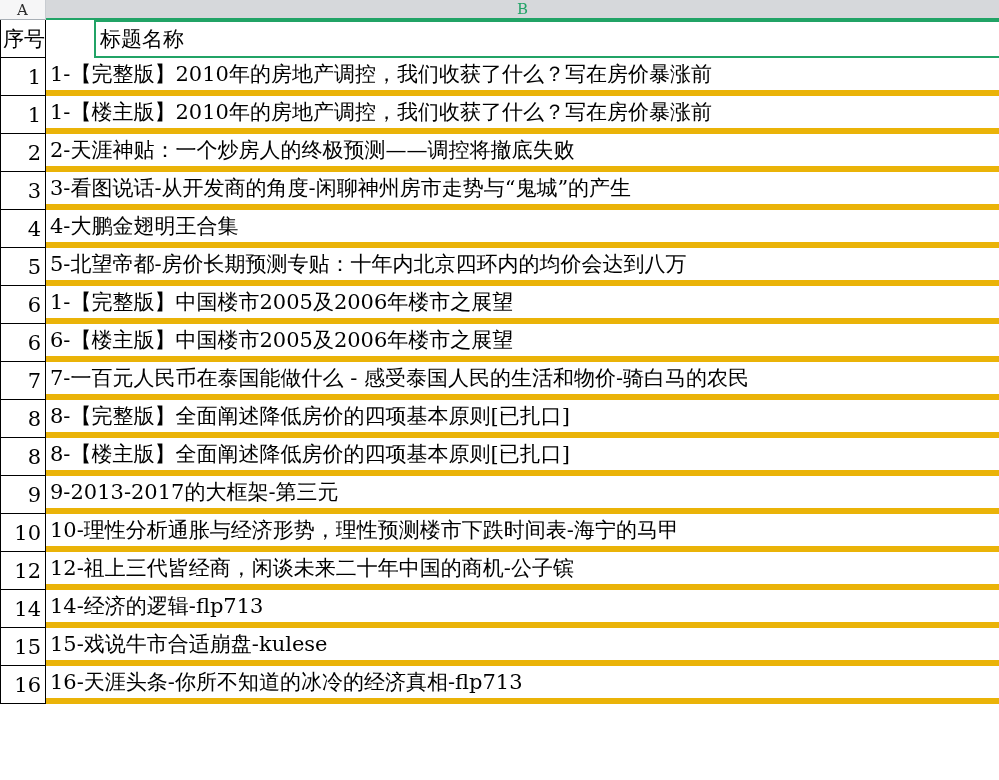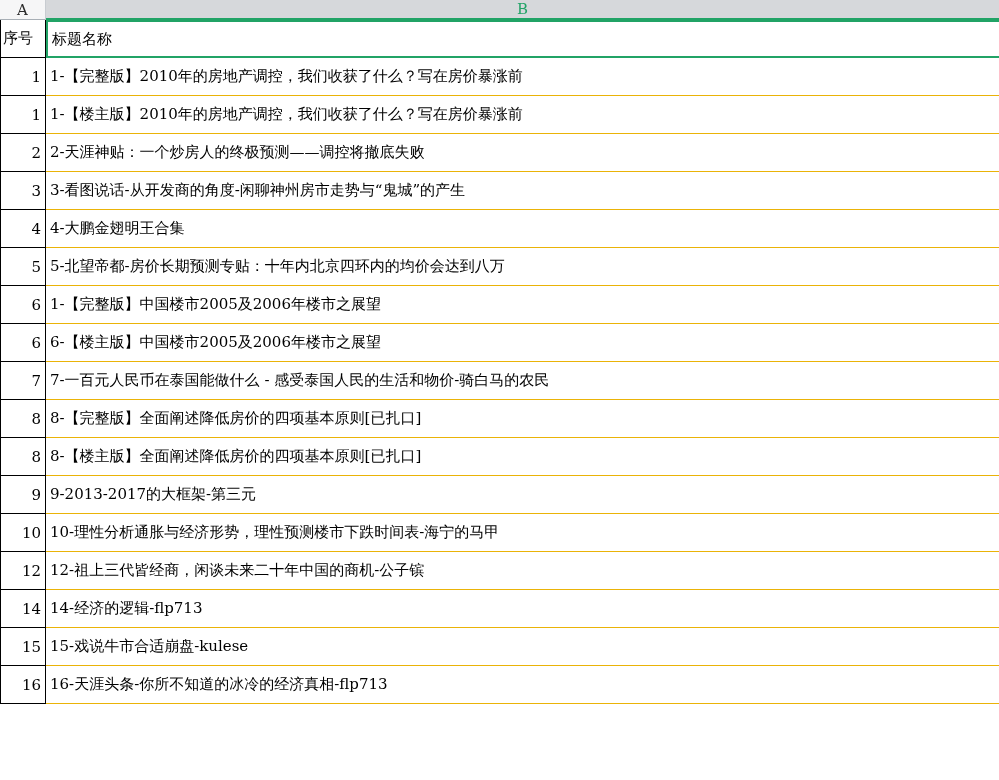--- a/index.html
+++ b/index.html
@@ -12,31 +12,31 @@
   .colheaders { display: flex; height: 20px; width: 100%; }
   .colhead { display: flex; align-items: center; justify-content: center;
              font-size: 15px; height: 20px; }
   .colhead-a { width: 46px; background: #f6f6f7; color: #2b2b2b;
                border-bottom: 1px solid #a8afb6; border-right: 1px solid #c8ccd1; }
   .colhead-b { flex: 1; background: #d6d8db; color: #21a366;
                border-bottom: 2px solid #21a366; }
 
   
   .row { display: flex; height: 38px; width: 100%; }
-  .cell { display: flex; align-items: center; font-size: 15px;
+  .cell { display: flex; align-items: center; font-size: 21px;
           white-space: nowrap; overflow: hidden; height: 38px; }
   .cell-a { width: 46px; justify-content: flex-end; padding-right: 4px;
             border-left: 1px solid #000; border-right: 1px solid #000;
             border-bottom: 1px solid #000; }
-  .cell-b { flex: 1; padding-left: 4px; border-bottom: 1px solid #eab308; }
+  .cell-b { flex: 1; padding-left: 4px; border-bottom: 6px solid #eab308; }
 
   
   .hrow .cell-a { justify-content: flex-start; padding-left: 2px; padding-right: 0; }
   .hrow .cell-b { border: 2px solid #21a366; border-right: none;
-                  background: #fff; padding-left: 4px; }
+                  background: #fff; padding-left: 4px; margin-left: 48px; }
 </style>
 </head>
 <body>
 
 <div class="sheet">
 
   <div class="colheaders">
     <div class="colhead colhead-a">A</div>
     <div class="colhead colhead-b">B</div>
   </div>

